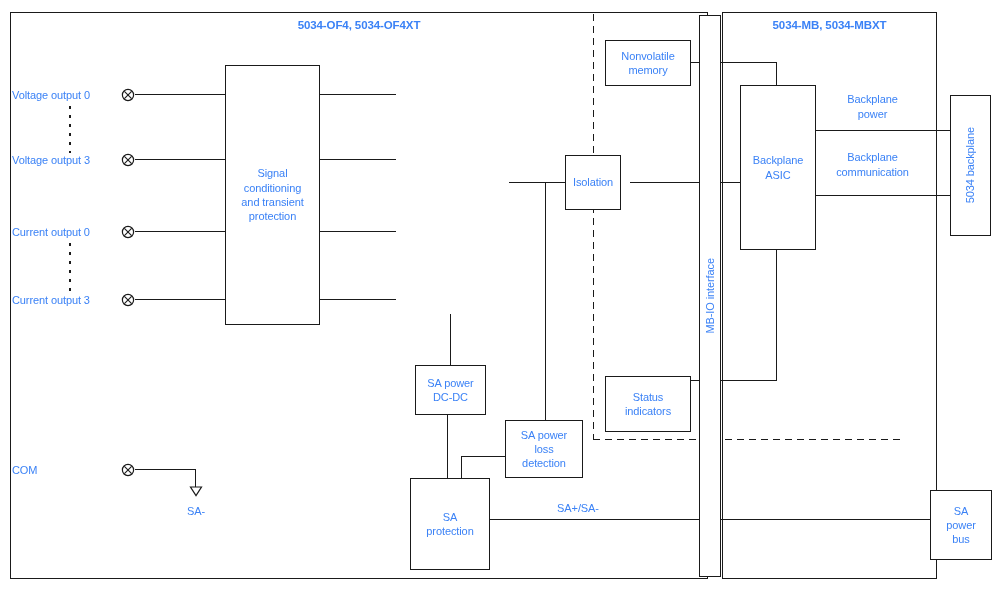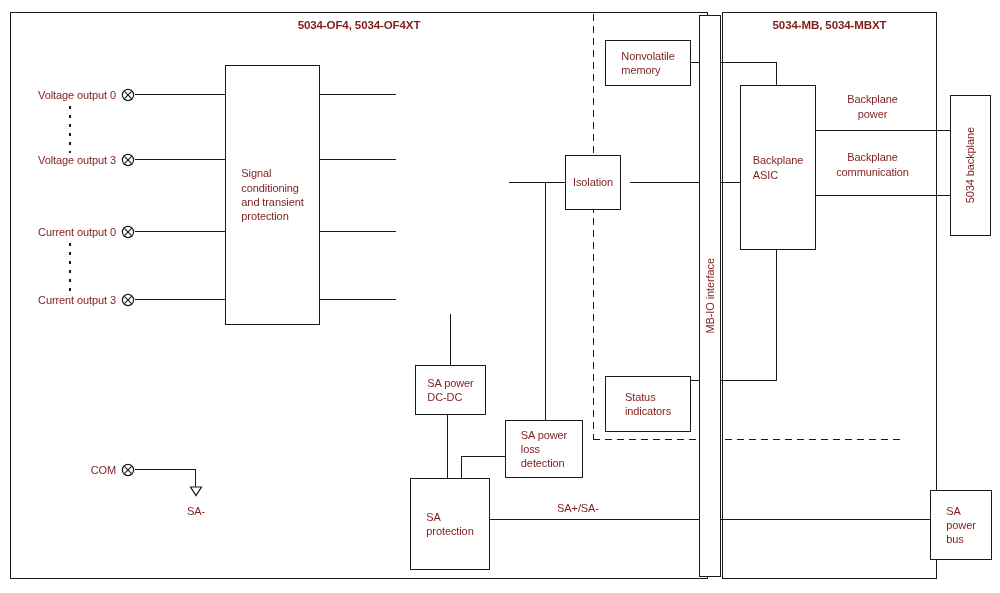--- a/index.html
+++ b/index.html
@@ -1,36 +1,36 @@
 <!DOCTYPE html>
 <html><head>
 <meta charset="utf-8">
 <style>
   html,body { margin:0; padding:0; background:#ffffff; }
   #stage {
     position:relative; width:1000px; height:593px; background:#ffffff;
-    font-family:"Liberation Sans", sans-serif; color:#7f1d1d; overflow:hidden;
+    font-family:"Liberation Sans", sans-serif; color:#3b82f6; overflow:hidden;
   }
   .outer { position:absolute; border:1.7px solid #1a1a1a; background:transparent; z-index:1; box-sizing:border-box; }
   .title { position:absolute; top:6px; left:0; right:0; text-align:center; font-weight:bold; font-size:11.5px; letter-spacing:-0.1px; }
   .box {
     position:absolute; border:1.4px solid #1a1a1a; background:#ffffff;
-    display:flex; align-items:center; justify-content:center; 
+    display:flex; align-items:center; justify-content:center; text-align:center;
     white-space:pre-line; font-size:11px; line-height:1.3; letter-spacing:-0.1px;
     z-index:4; box-sizing:border-box;
   }
   .bar { z-index:6; }
   .vert-text { writing-mode:vertical-rl; transform:rotate(180deg); font-size:11px; letter-spacing:-0.1px; white-space:nowrap; }
   .hline { position:absolute; height:1.4px; background:#1a1a1a; z-index:2; }
   .vline { position:absolute; width:1.4px; background:#1a1a1a; z-index:2; }
   .dash-h { position:absolute; height:1.4px; background:repeating-linear-gradient(90deg,#1a1a1a 0 7px,transparent 7px 12px); z-index:1; }
   .dash-v { position:absolute; width:1.4px; background:repeating-linear-gradient(180deg,#1a1a1a 0 7px,transparent 7px 12px); z-index:1; }
   .dots-v { position:absolute; width:2.2px; background:repeating-linear-gradient(180deg,#1a1a1a 0 2.6px,transparent 2.6px 9px); z-index:2; }
   .label { position:absolute; font-size:11px; line-height:1.35; letter-spacing:-0.1px; z-index:3; white-space:pre-line; }
-  .r { text-align:right; }
+  .r { }
   .c { text-align:center; }
   .terminal { position:absolute; width:14px; height:14px; z-index:3; }
   .arrow { position:absolute; z-index:3; }
 </style>
 </head>
 <body>
 
 <div id="stage">
 
   <div class="outer" style="left:10px;top:12px;width:698px;height:567px">

